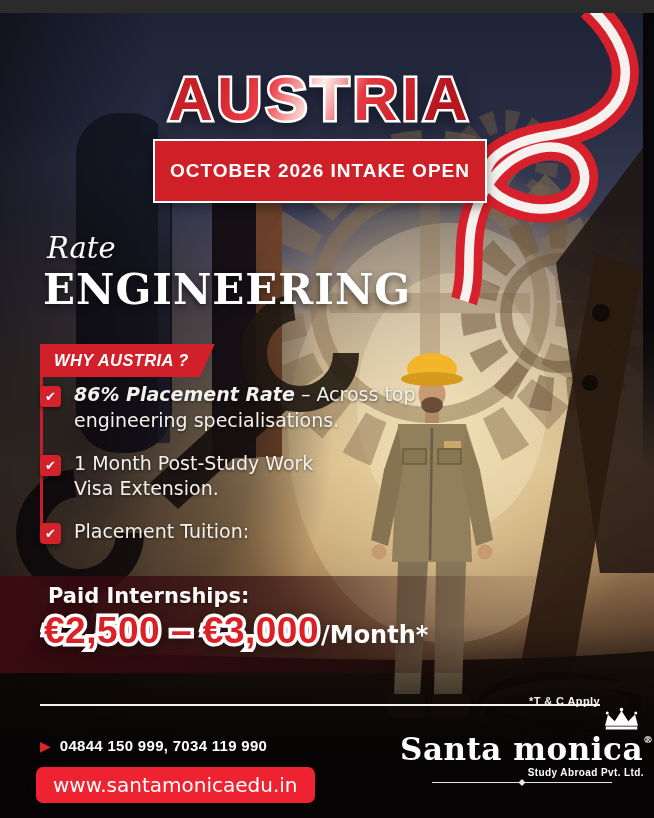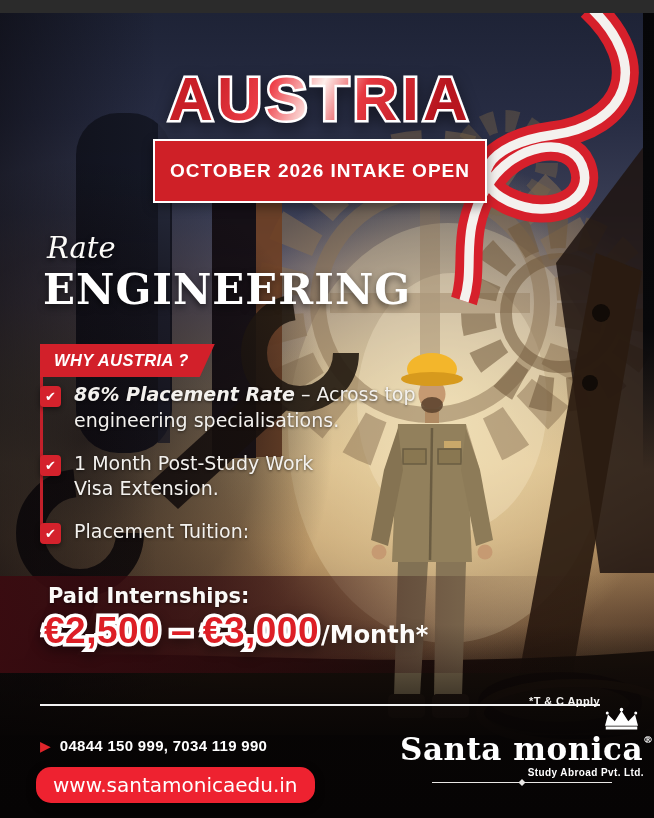--- a/index.html
+++ b/index.html
@@ -70,21 +70,21 @@
   .per{color:#fdfcfa;font-size:24px;font-weight:600;margin-left:2px;
       font-family:"DejaVu Sans","Liberation Sans",sans-serif;}
   
   .divider{position:absolute;left:40px;top:691px;width:560px;height:2px;background:#f2f2f2;z-index:5;}
   .tnc{position:absolute;right:54px;top:674px;z-index:5;color:#f5f4f2;font-size:11px;font-weight:700;
       letter-spacing:.4px;margin-top:8px;}
   .contact-row{position:absolute;left:40px;top:724px;z-index:5;display:flex;align-items:center;}
   .arrow{color:#e0252b;font-size:14px;margin-right:9px;line-height:1;}
   .phones{color:#ffffff;font-weight:800;font-size:15px;letter-spacing:.3px;
       font-family:"Liberation Sans",sans-serif;}
-  .website-pill{position:absolute;left:36px;top:754px;z-index:5;background:#ee2230;border-radius:15px;
+  .website-pill{position:absolute;left:36px;top:754px;z-index:5;background:#ee2230;border-radius:7px;
       color:#fff;font-size:20px;font-weight:500;padding:6px 17px;
       font-family:"DejaVu Sans","Liberation Sans",sans-serif;box-shadow:0 3px 9px rgba(0,0,0,.5);}
   
   .logo{position:absolute;left:400px;top:694px;width:244px;text-align:right;z-index:5;color:#fff;}
   .crown{height:24px;margin-bottom:-2px;}
   .logo-name{font-family:"DejaVu Serif","Liberation Serif",serif;font-weight:700;font-size:31px;
       letter-spacing:.5px;line-height:1.05;white-space:nowrap;}
   .logo-reg{font-size:10px;vertical-align:top;position:relative;top:2px;}
   .logo-tagline{font-size:10px;font-weight:700;letter-spacing:.4px;margin-top:1px;
       font-family:"Liberation Sans",sans-serif;}

